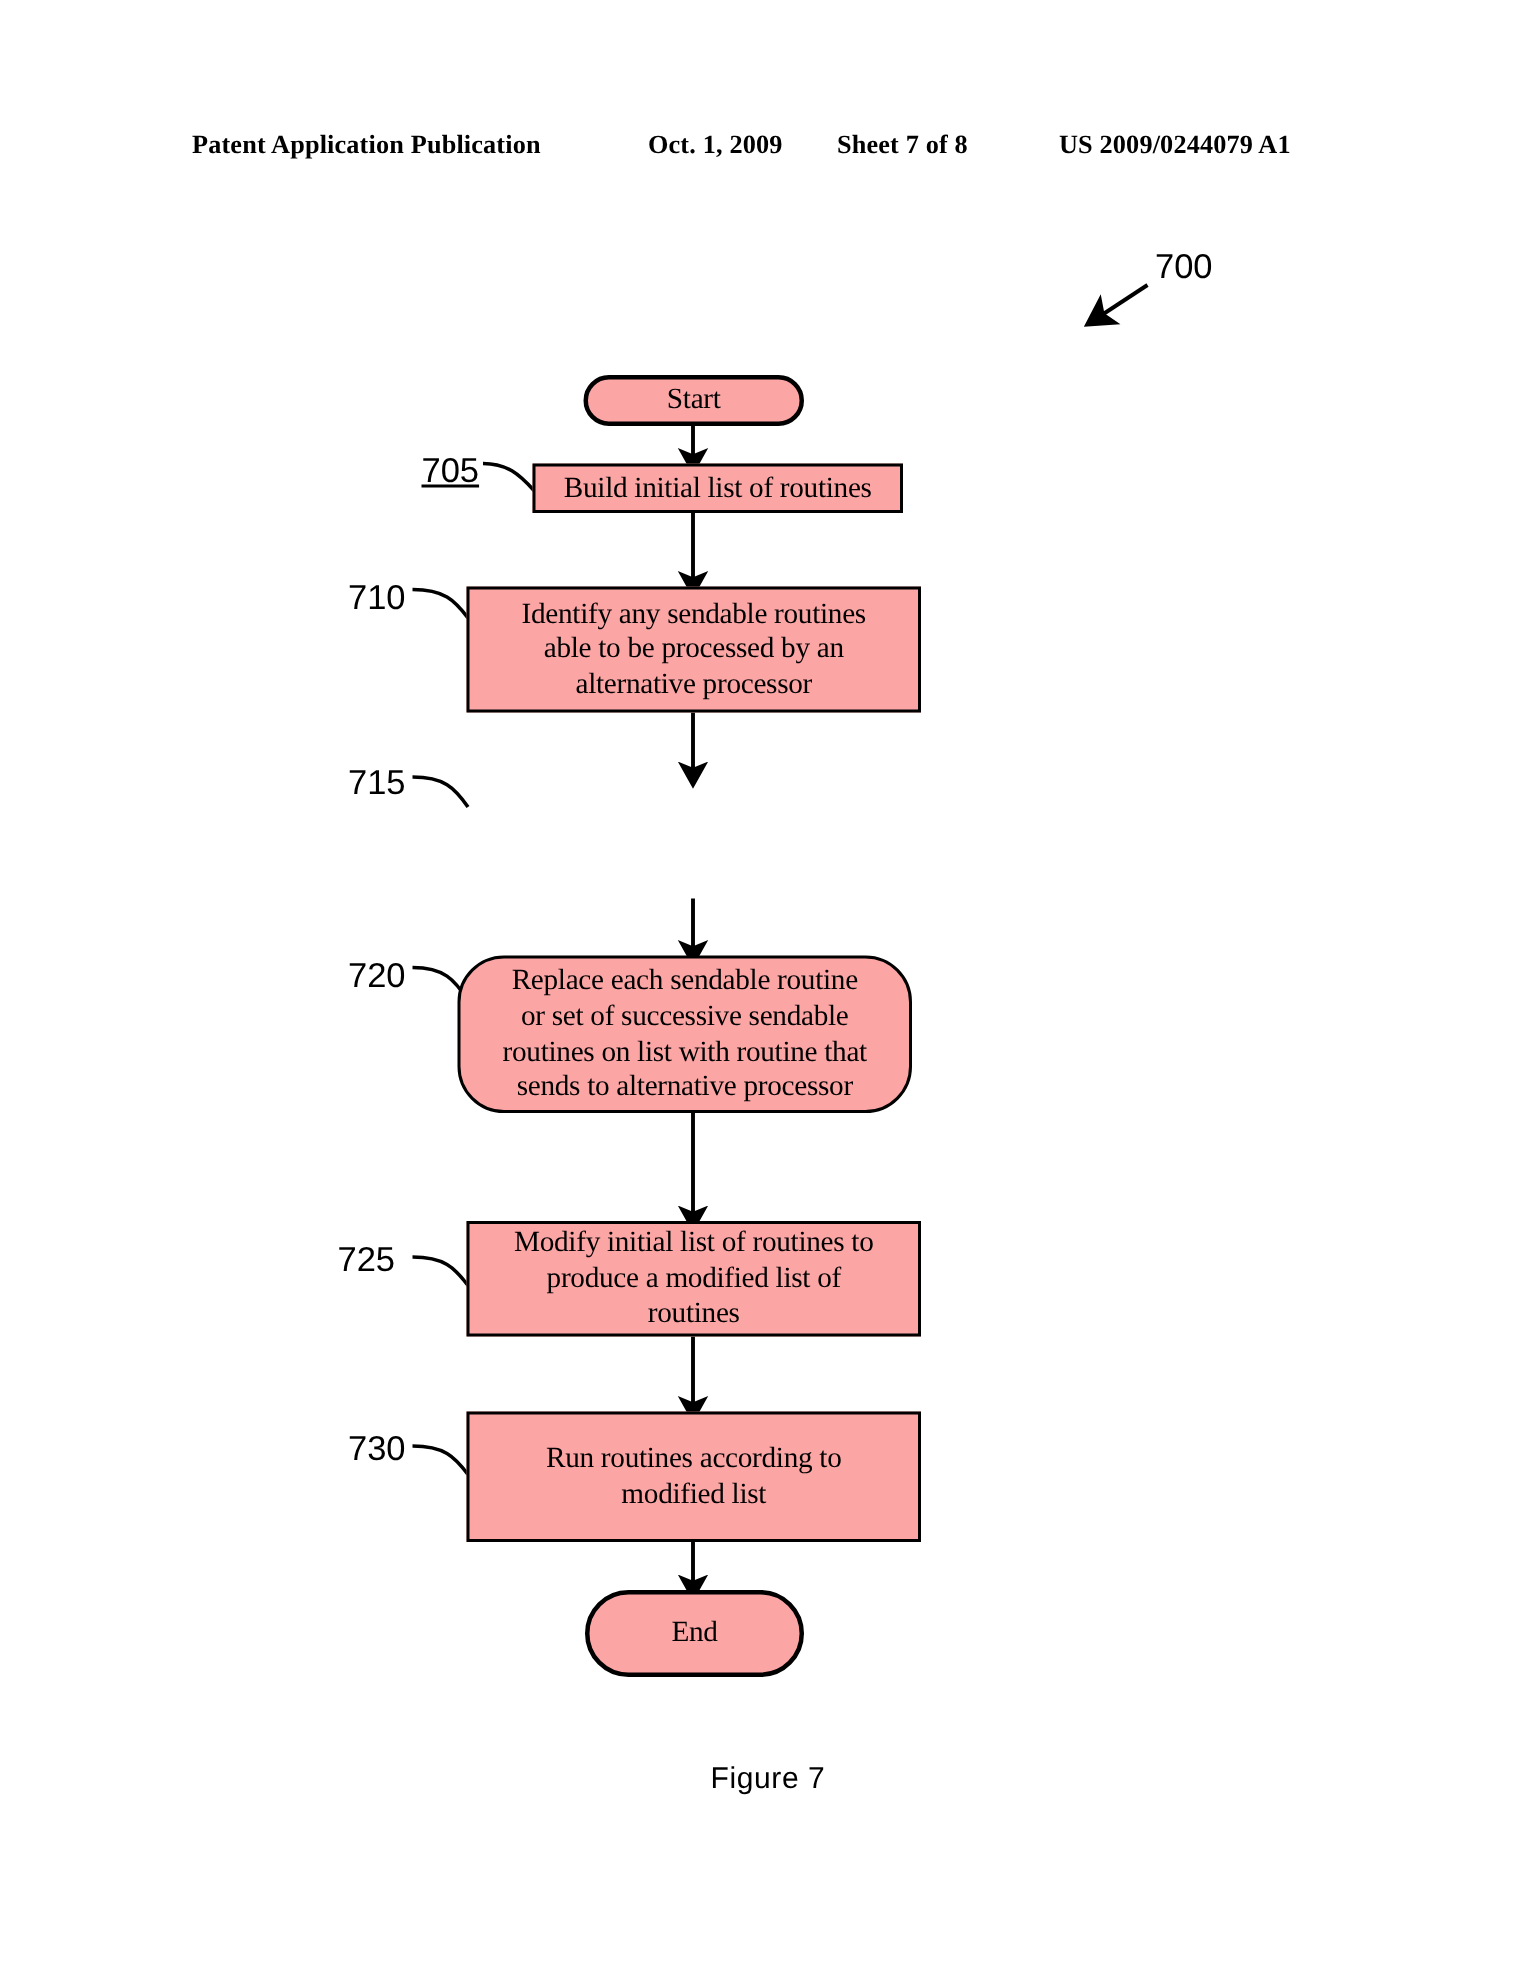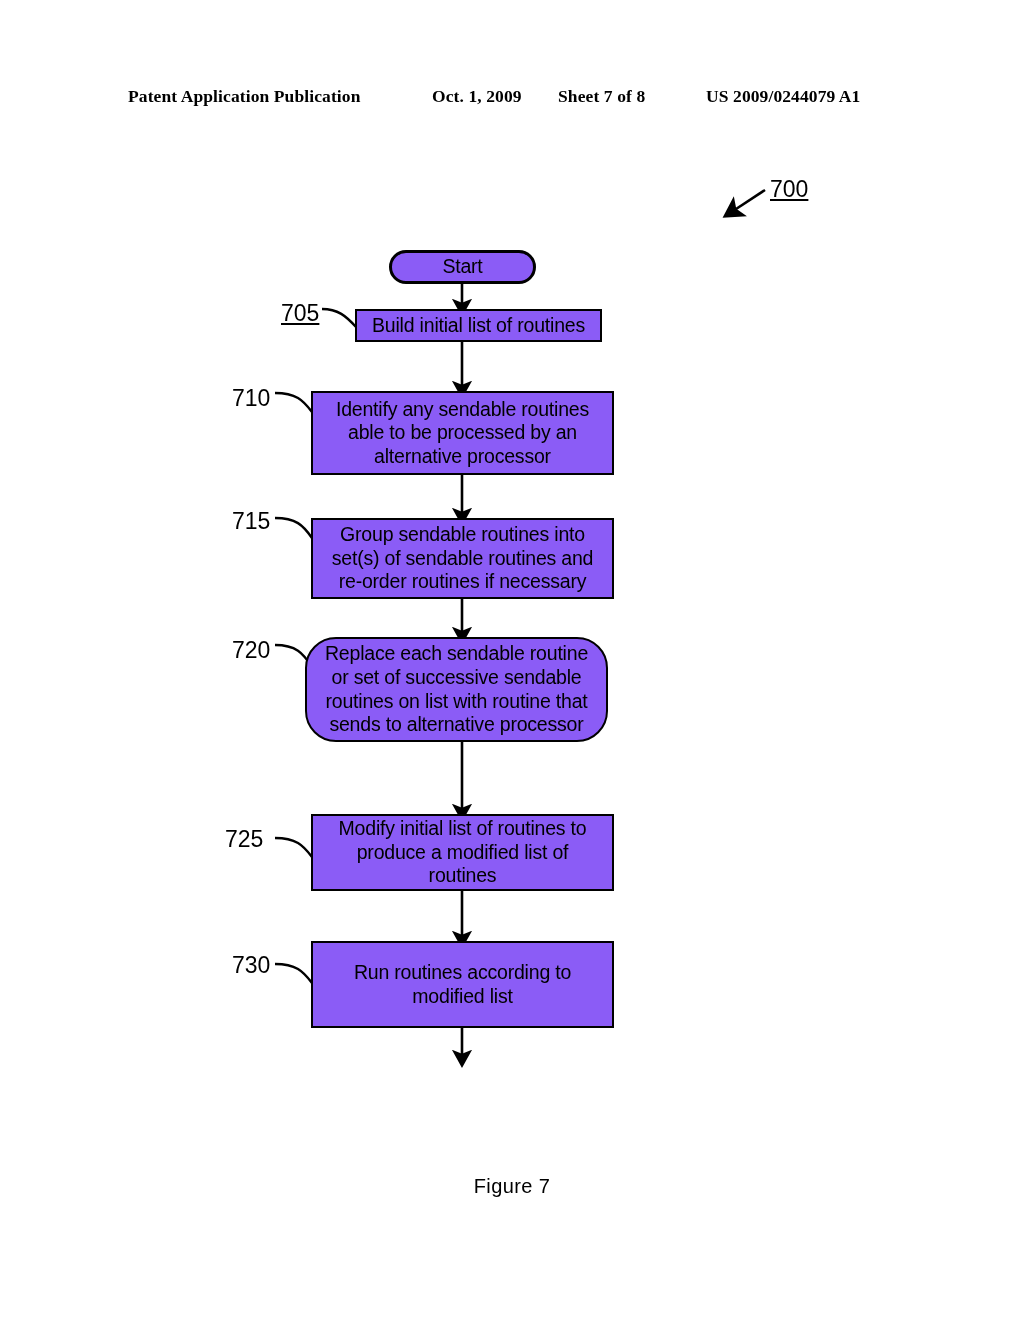--- a/index.html
+++ b/index.html
@@ -41,26 +41,26 @@
     top: 0;
     width: 1024px;
     height: 1320px;
   }
 
   
   .node {
     position: absolute;
     box-sizing: border-box;
     border: 2.5px solid #000;
-    background: #8b5cf6;
+    background: #fca5a5;
     display: flex;
     align-items: center;
     justify-content: center;
     text-align: center;
-    font-family: Liberation Sans, sans-serif;
+    font-family: Liberation Serif, serif;
     font-size: 19.5px;
     line-height: 1.21;
     letter-spacing: -0.2px;
     color: #000;
   }
   .node.terminal {
     border-radius: 999px;
     border-width: 3px;
   }
   .node .node-text {
@@ -81,21 +81,21 @@
 
   
   .ref-num {
     position: absolute;
     font-family: "Liberation Sans", sans-serif;
     font-size: 23px;
     letter-spacing: 0px;
     color: #000;
     white-space: nowrap;
   }
-  #ref-700 { left: 770px; top: 176px; text-decoration: underline; }
+  #ref-700 { left: 770px; top: 164px; }
   #ref-705 { left: 281px; top: 300px; text-decoration: underline; }
   #ref-710 { left: 232px; top: 385px; }
   #ref-715 { left: 232px; top: 508px; }
   #ref-720 { left: 232px; top: 637px; }
   #ref-725 { left: 225px; top: 826px; }
   #ref-730 { left: 232px; top: 952px; }
 
   
   #figure-caption {
     position: absolute;
@@ -202,40 +202,38 @@
   <div class="node" id="node-705">
     <span class="node-text">Build initial list of routines</span>
   </div>
 
   <div class="node" id="node-710">
     <span class="node-text">Identify any sendable routines
 able to be processed by an
 alternative processor</span>
   </div>
 
-  <div class="node" id="node-715">
-    <span class="node-text">Group sendable routines into
-set(s) of sendable routines and
-re-order routines if necessary</span>
-  </div>
 
   <div class="node" id="node-720">
     <span class="node-text">Replace each sendable routine
 or set of successive sendable
 routines on list with routine that
 sends to alternative processor</span>
   </div>
 
   <div class="node" id="node-725">
     <span class="node-text">Modify initial list of routines to
 produce a modified list of
 routines</span>
   </div>
 
   <div class="node" id="node-730">
     <span class="node-text">Run routines according to
 modified list</span>
   </div>
 
+  <div class="node terminal" id="node-end">
+    <span class="node-text">End</span>
+  </div>
 
 </div>
 
 <div id="figure-caption">Figure 7</div>
 
 </body></html>

